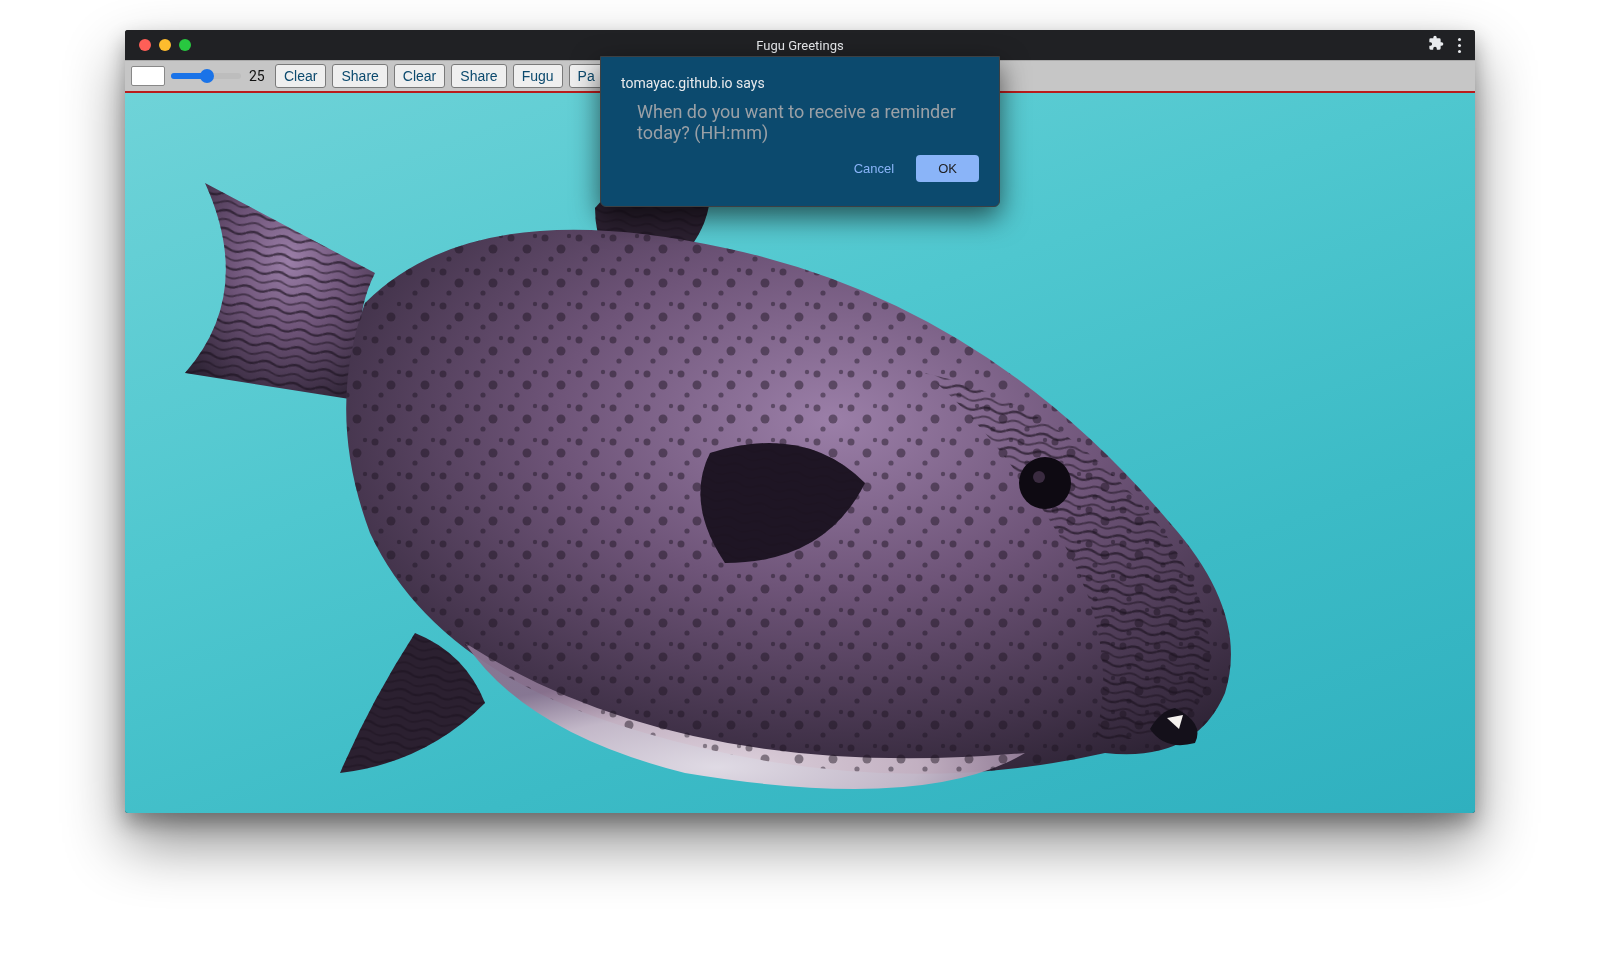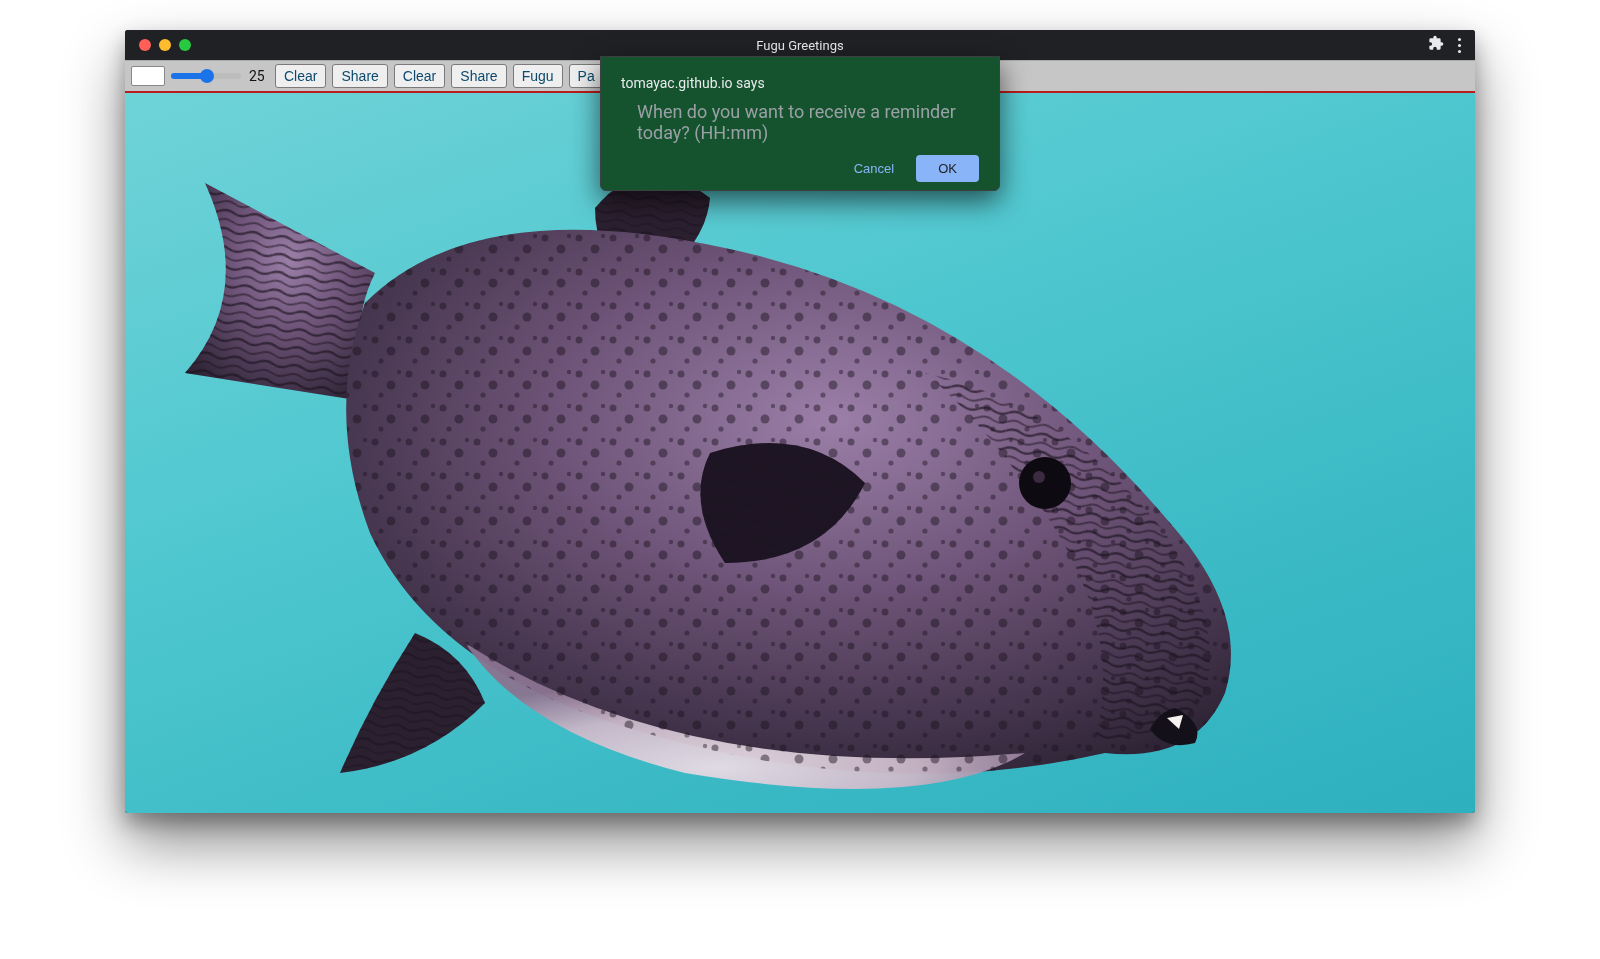--- a/index.html
+++ b/index.html
@@ -120,25 +120,25 @@
     overflow: hidden;
   }
 
   
   .modal {
     position: absolute;
     top: 26px; 
     left: 50%;
     transform: translateX(-50%);
     width: 400px;
-    background: #14532d;
+    background: #0c4a6e;
     border: 1px solid #3c4043;
     border-radius: 0 0 6px 6px;
     box-shadow: 0 10px 28px rgba(0,0,0,0.6);
-    padding: 18px 20px 8px 20px;
+    padding: 18px 20px 24px 20px;
     z-index: 10;
     color: #e8eaed;
   }
   .modal-origin {
     font-size: 14px;
     color: #e8eaed;
     margin-bottom: 10px;
   }
   .modal-message {
     font-size: 18px;

